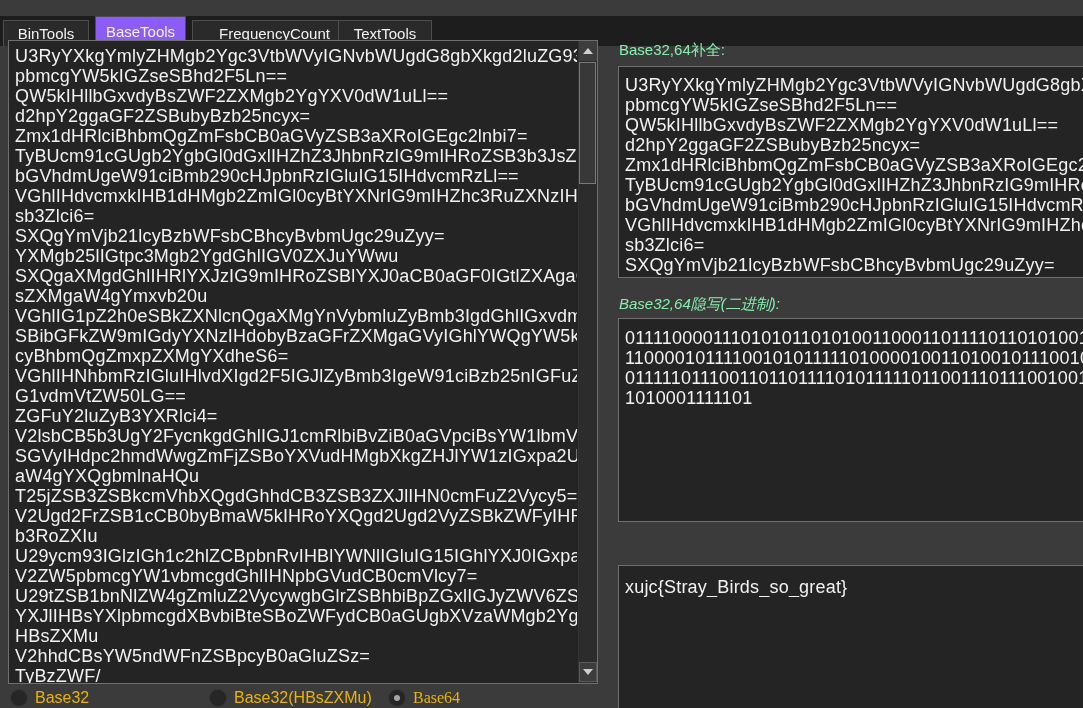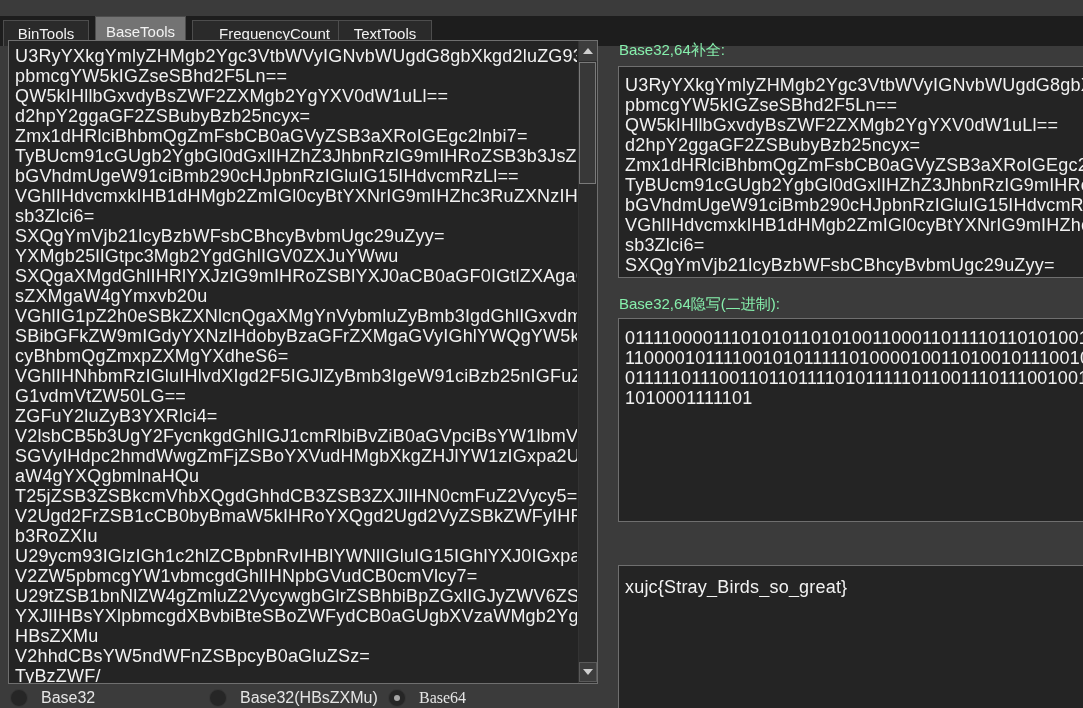--- a/index.html
+++ b/index.html
@@ -11,21 +11,21 @@
   }
   
   .tabstrip{position:absolute;left:0;top:0;width:1083px;height:30px;background:#1d1d1d;margin-top:16px;}
   .tab{
     position:absolute;top:4px;height:26px;box-sizing:border-box;
     background:#2a2a2a;border:1px solid #4d4d4d;border-bottom:none;
     color:#f2f2f2;font-size:15px;
     display:flex;align-items:center;justify-content:center;
     cursor:default;
   }
-  .tab.active{top:0;height:30px;background:#737373;}
+  .tab.active{top:0;height:30px;background:#8b5cf6;}
   #tab-bintools{left:3px;width:86px;}
   #tab-basetools{left:95px;width:91px;}
   #tab-frequencycount{left:192px;width:165px;}
   #tab-texttools{left:338px;width:94px;}
 
   
   .textbox{position:absolute;background:#242424;border:1px solid #6f6f6f;box-sizing:border-box;overflow:hidden;}
   pre.code{
     position:absolute;margin:0;white-space:pre;overflow:hidden;
     font-family:"Liberation Sans","DejaVu Sans",sans-serif;
@@ -37,31 +37,31 @@
   
   .vscroll{position:absolute;top:0;right:0;width:18px;height:100%;background:#2c2c2c;border-left:1px solid #333;}
   .sbtn{position:absolute;left:0;width:18px;height:20px;background:#3d3d3d;display:flex;align-items:center;justify-content:center;}
   .sbtn.up{top:0;}
   .sbtn.down{bottom:1px;border:1px solid #5a5a5a;box-sizing:border-box;}
   .arr-up{width:0;height:0;border-left:5px solid transparent;border-right:5px solid transparent;border-bottom:6px solid #cfcfcf;}
   .arr-down{width:0;height:0;border-left:5px solid transparent;border-right:5px solid transparent;border-top:6px solid #cfcfcf;}
   .thumb{position:absolute;left:0;top:21px;width:17px;height:122px;background:#383838;border:1px solid #7a7a7a;box-sizing:border-box;}
 
   
-  .radio{position:absolute;top:689px;display:flex;align-items:center;gap:13px;color:#e5e5e5;font-size:16px;cursor:default;}
+  .radio{position:absolute;top:689px;display:flex;align-items:center;gap:7px;color:#eab308;font-size:16px;cursor:default;}
   #radio-base32{left:10px;}
   #radio-base32-padding{left:209px;}
   #radio-base64{left:388px;font-family:Liberation Serif, serif;}
   .rcircle{width:18px;height:18px;border-radius:50%;background:#262626;border:1px solid #373737;box-sizing:border-box;position:relative;flex:none;}
   .rcircle.sel::after{content:"";position:absolute;left:5px;top:5px;width:6px;height:6px;border-radius:50%;background:#a6a6a6;}
 
   
   .sec-label{position:absolute;left:619px;color:#86efac;font-size:15px;white-space:nowrap;}
   #completion-label{top:41px;}
-  #binary-label{top:295px;}
+  #binary-label{top:295px;font-style:italic;}
   #ascii-label{top:539px;}
   #rbox1{left:618px;top:66px;width:470px;height:212px;}
   #rbox1 pre{left:6px;top:8px;}
   #rbox2{left:618px;top:318px;width:470px;height:204px;}
   #rbox2 pre{left:6px;top:9px;}
   #rbox3{left:618px;top:565px;width:470px;height:150px;}
   #rbox3 pre{left:6px;top:11px;}
 </style>
 </head>
 <body>

